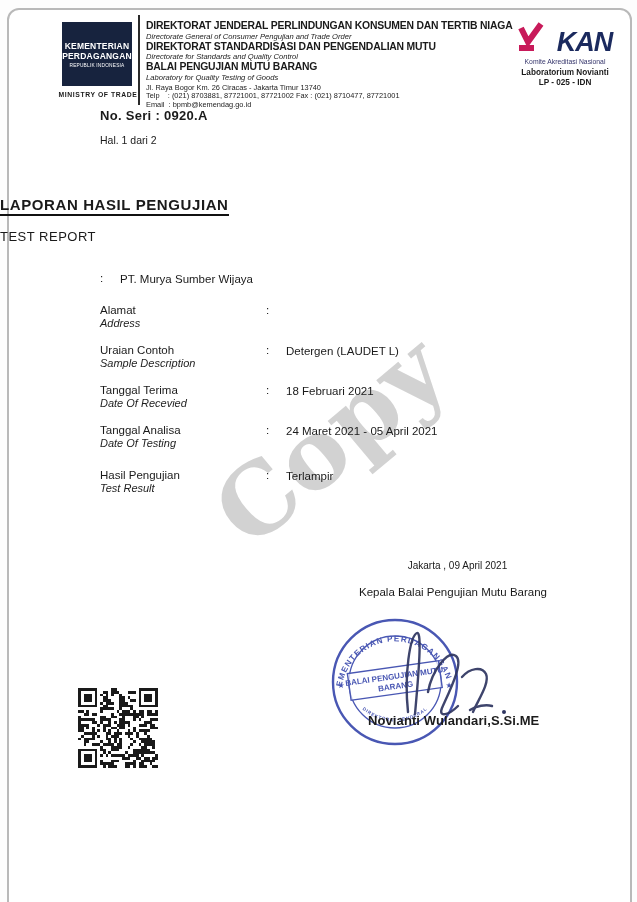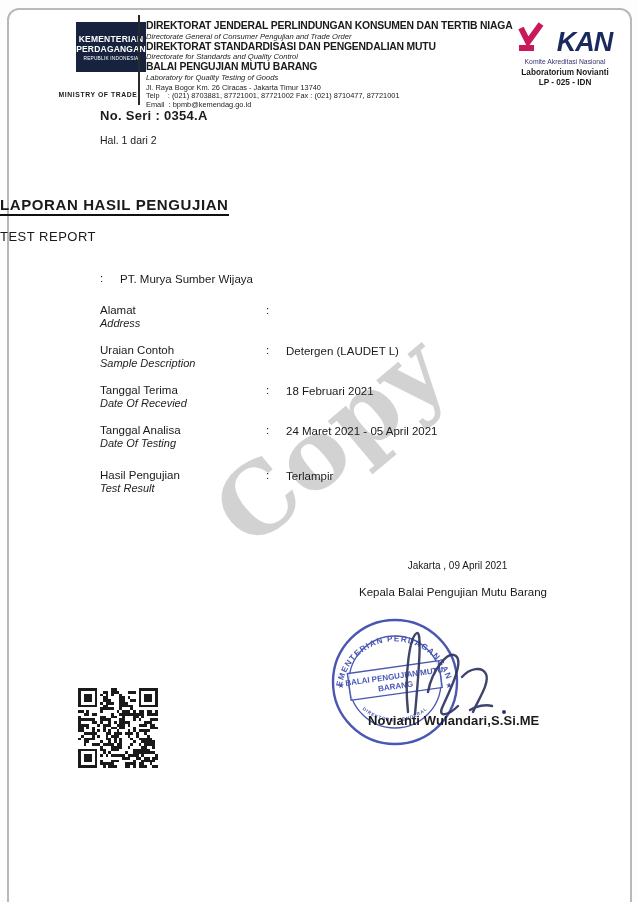--- a/index.html
+++ b/index.html
@@ -1,22 +1,22 @@
 <!DOCTYPE html>
 <html><head>
 <meta charset="utf-8">
 <style>
   html,body{margin:0;padding:0;background:#fff;}
   body{width:637px;height:902px;overflow:hidden;font-family:"Liberation Sans",sans-serif;color:#1a1a1a;}
   .page{position:relative;width:637px;height:902px;background:#fdfdfd;}
   .card{position:absolute;left:7px;top:8px;width:621px;height:910px;border:2px solid #b9b9b9;border-radius:12px;background:#fff;}
 
   
-  .logo-square{position:absolute;left:62px;top:22px;width:70px;height:50px;background:#17233e;color:#fff;
-    display:flex;flex-direction:column;align-items:center;justify-content:center;text-align:center;margin-left:14px;}
+  .logo-square{position:absolute;left:62px;top:22px;width:70px;height:64px;background:#17233e;color:#fff;
+    display:flex;flex-direction:column;align-items:center;justify-content:center;text-align:center;}
   .logo-l1{font-size:8.5px;font-weight:bold;letter-spacing:.2px;line-height:10px;}
   .logo-l3{font-size:4.8px;margin-top:2px;letter-spacing:.2px;}
   .logo-caption{position:absolute;left:56px;top:91px;width:84px;text-align:center;font-size:6.8px;font-weight:bold;letter-spacing:.6px;}
   .hdr-divider{position:absolute;left:138px;top:15px;width:2px;height:90px;background:#2a2a2a;}
   .org-block{position:absolute;left:146px;top:20px;width:365px;}
   .org-bold{font-size:10.4px;font-weight:bold;line-height:11.5px;letter-spacing:-.2px;white-space:nowrap;}
   .org-it{font-size:7.6px;font-style:italic;line-height:9px;color:#222;}
   .addr{font-size:7.4px;line-height:8.6px;color:#222;white-space:pre;}
   .addr-block{margin-top:2px;}
 
@@ -97,21 +97,21 @@
           <rect x="1" y="23" width="15" height="6" fill="#c81a5a"></rect>
         </svg>
       </span>
       <span class="kan-word">KAN</span>
     </div>
     <div class="kan-sub">Komite Akreditasi Nasional</div>
     <div class="kan-lab">Laboratorium Novianti</div>
     <div class="kan-code">LP - 025 - IDN</div>
   </div>
 
-  <div class="serial">No. Seri : 0354.A</div>
+  <div class="serial">No. Seri : 0920.A</div>
   <div class="halpage">Hal. 1 dari 2</div>
 
   <div class="title-wrap">
     <div><span class="title-main">LAPORAN HASIL PENGUJIAN</span></div>
     <div class="title-sub">TEST REPORT</div>
   </div>
 
   <div class="watermark">
       <span>Copy</span>
     </div>

